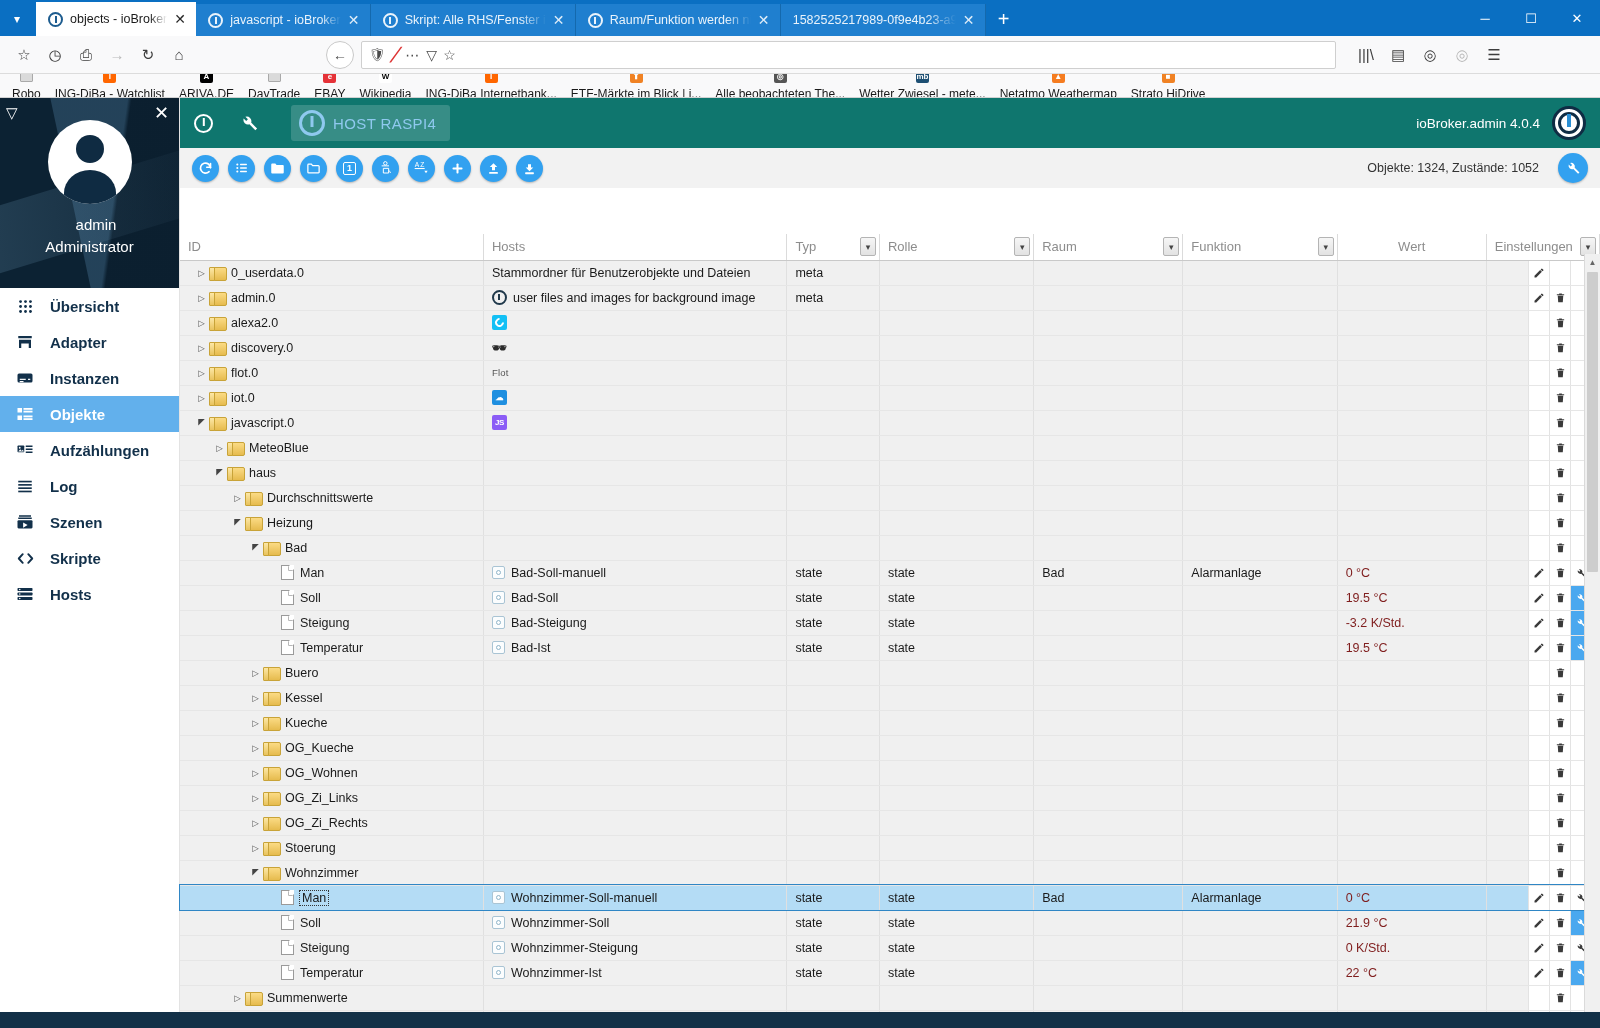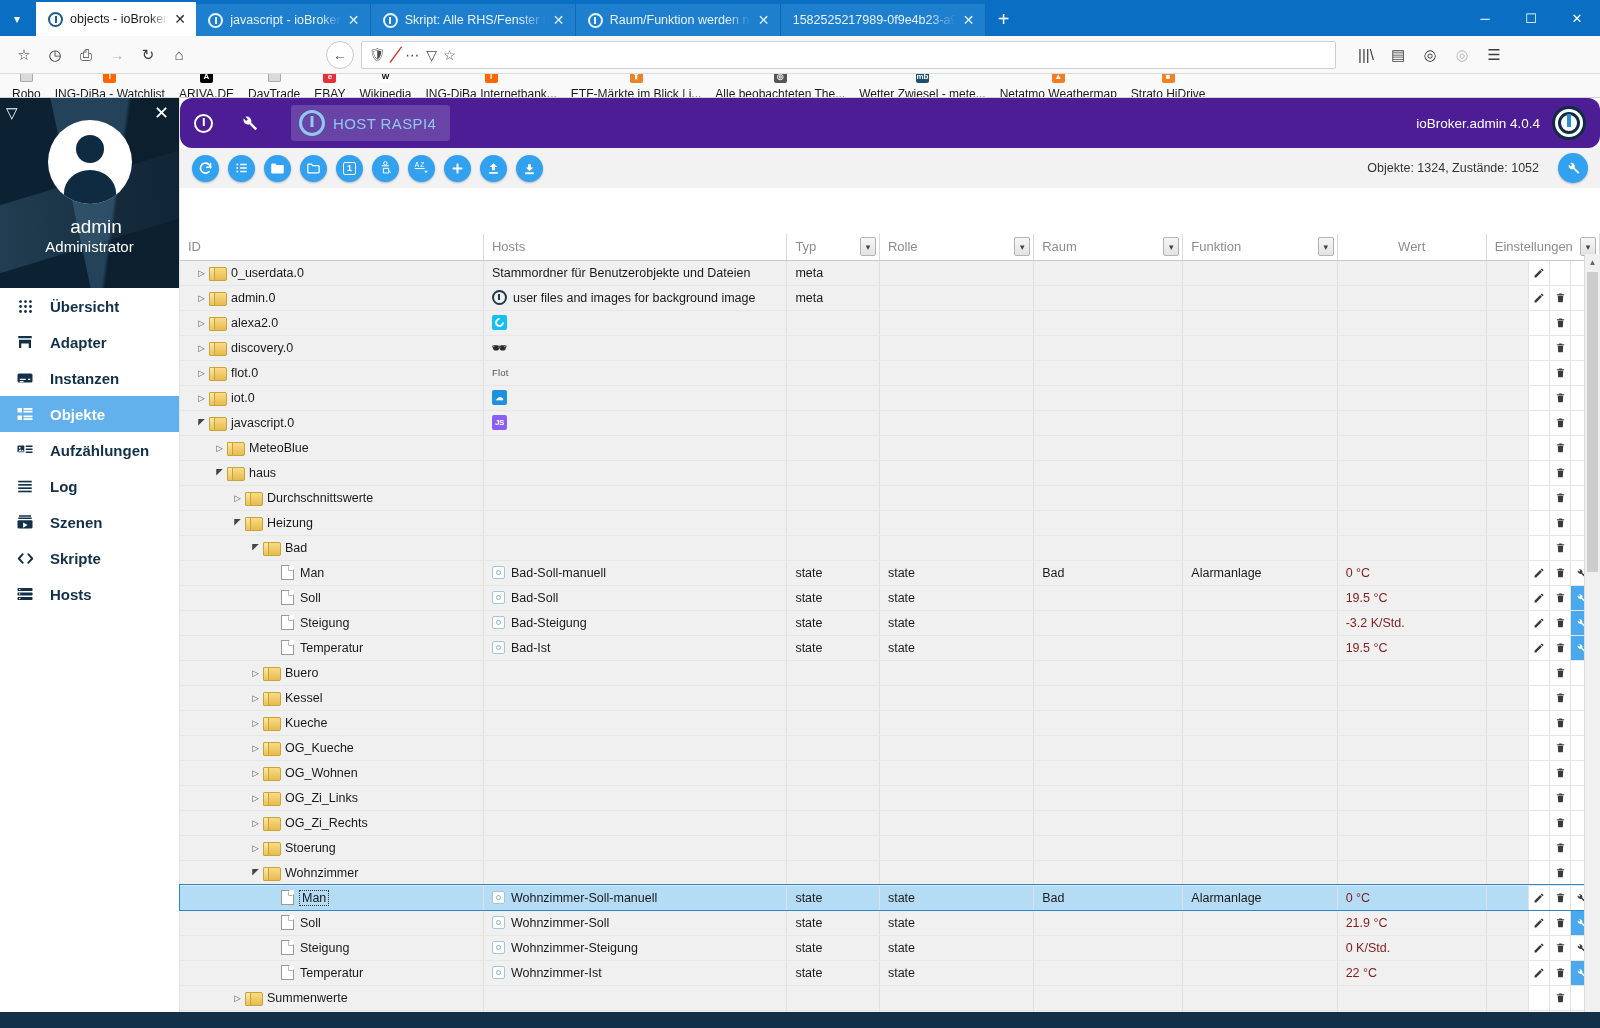--- a/index.html
+++ b/index.html
@@ -97,21 +97,21 @@
   .ico-folder::before {
     content: ""; position: absolute; inset: 1px 0 1px 0;
     background: #dadada; border: 1px solid #a9a9a9; border-radius: 1px;
   }
 
   
   #app { position: relative; width: 1600px; height: 930px; background: #fff; }
 
   .appheader {
     position: absolute; left: 180px; top: 0; right: 0; height: 50px;
-    background: #4c1d95; display: flex; align-items: center; padding: 0 14px; gap: 26px; border-radius: 12px;
+    background: #0f766e; display: flex; align-items: center; padding: 0 14px; gap: 26px;
   }
   .hdr-icon { color: #fff; display: flex; align-items: center; justify-content: center; }
   .hdr-ring {
     width: 19px; height: 19px; border-radius: 50%; border: 2.4px solid #fff; position: relative;
   }
   .hdr-ring::after {
     content: ""; position: absolute; left: 50%; top: 2.5px; transform: translateX(-50%);
     width: 2.4px; height: 8px; background: #fff;
   }
   .host-chip {
@@ -174,21 +174,21 @@
   .avatar::before {
     content: ""; position: absolute; left: 50%; top: 15px; transform: translateX(-50%);
     width: 28px; height: 28px; border-radius: 50%; background: #0f2b42;
   }
   .avatar::after {
     content: ""; position: absolute; left: 50%; top: 50px; transform: translateX(-50%);
     width: 52px; height: 46px; border-radius: 50% 50% 0 0; background: #0f2b42;
   }
   .prof-name {
     position: absolute; left: 13px; right: 0; top: 118px; text-align: center; z-index: 4;
-    color: #fff; font-size: 19px;
+    color: #fff; font-size: 15px;
   }
   .prof-role {
     position: absolute; left: 0; right: 0; top: 140px; text-align: center; z-index: 4;
     color: #fff; font-size: 15px;
   }
   .navlist { padding-top: 0; }
   .navitem {
     height: 36px; display: flex; align-items: center; gap: 14px; padding-left: 14px;
     font-size: 15px; color: #12304a; font-weight: bold;
   }

